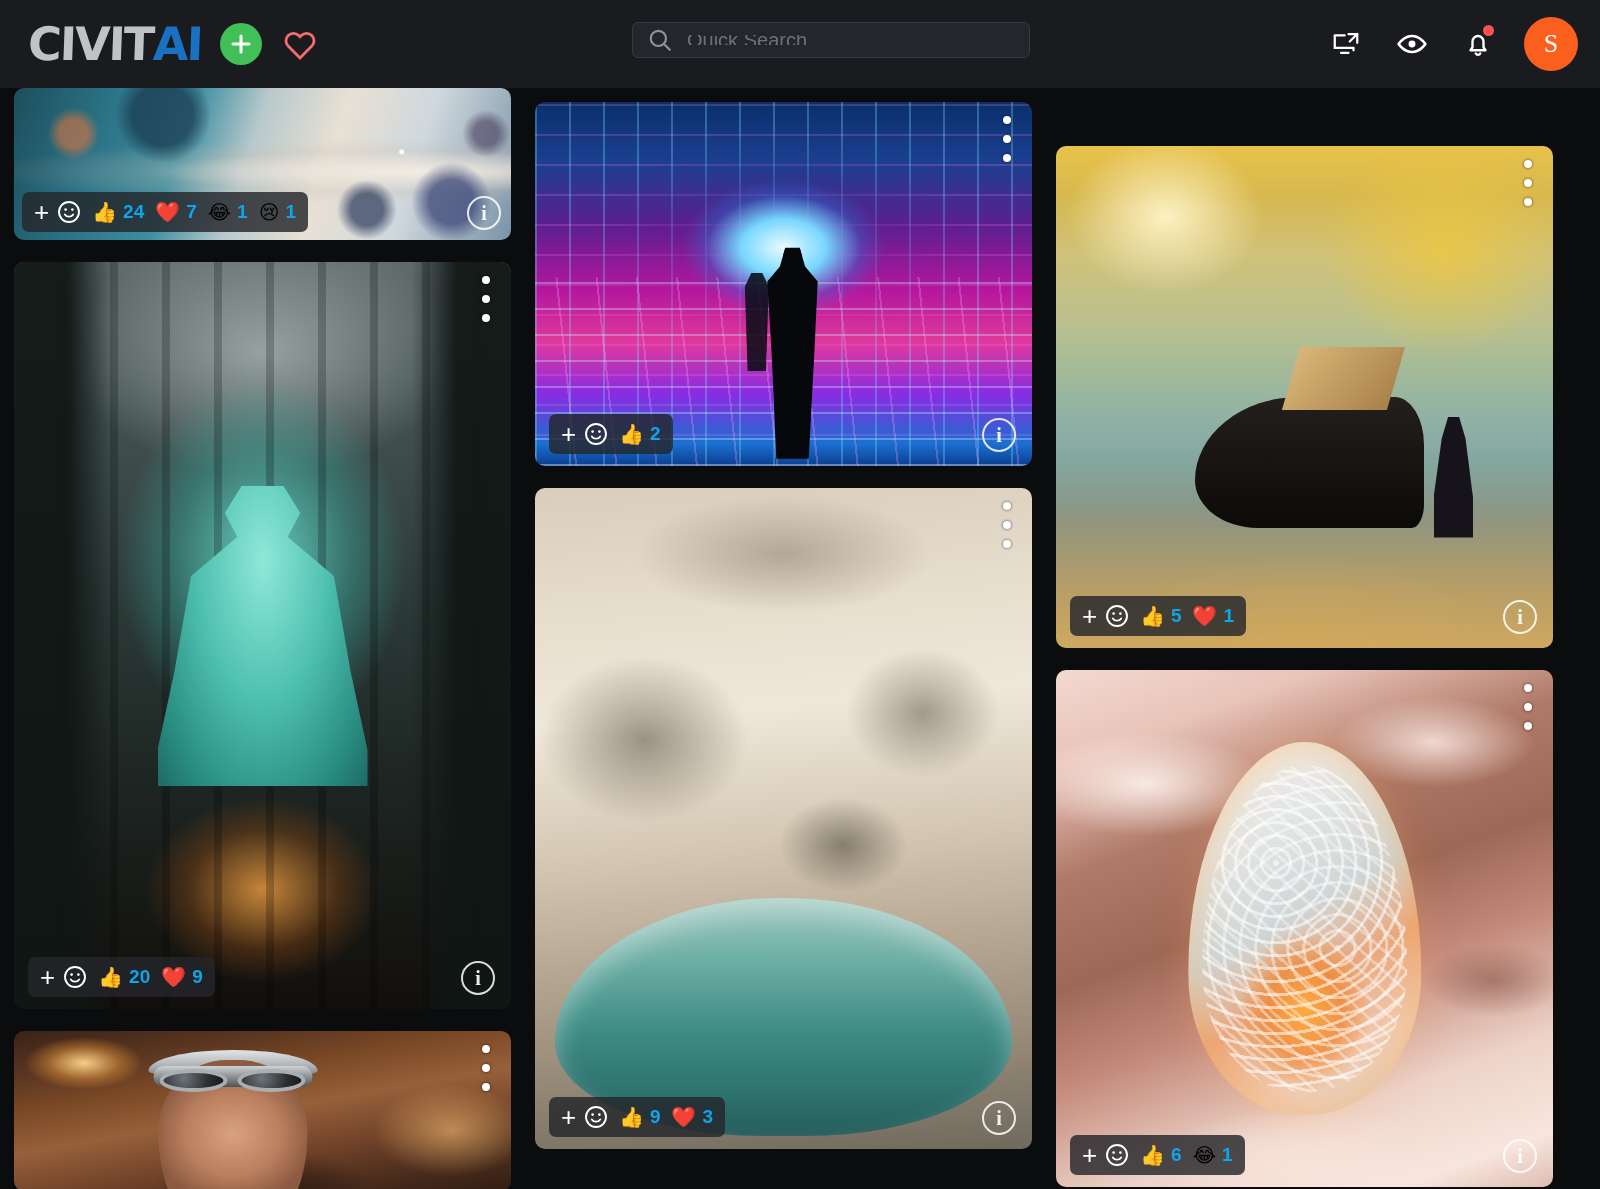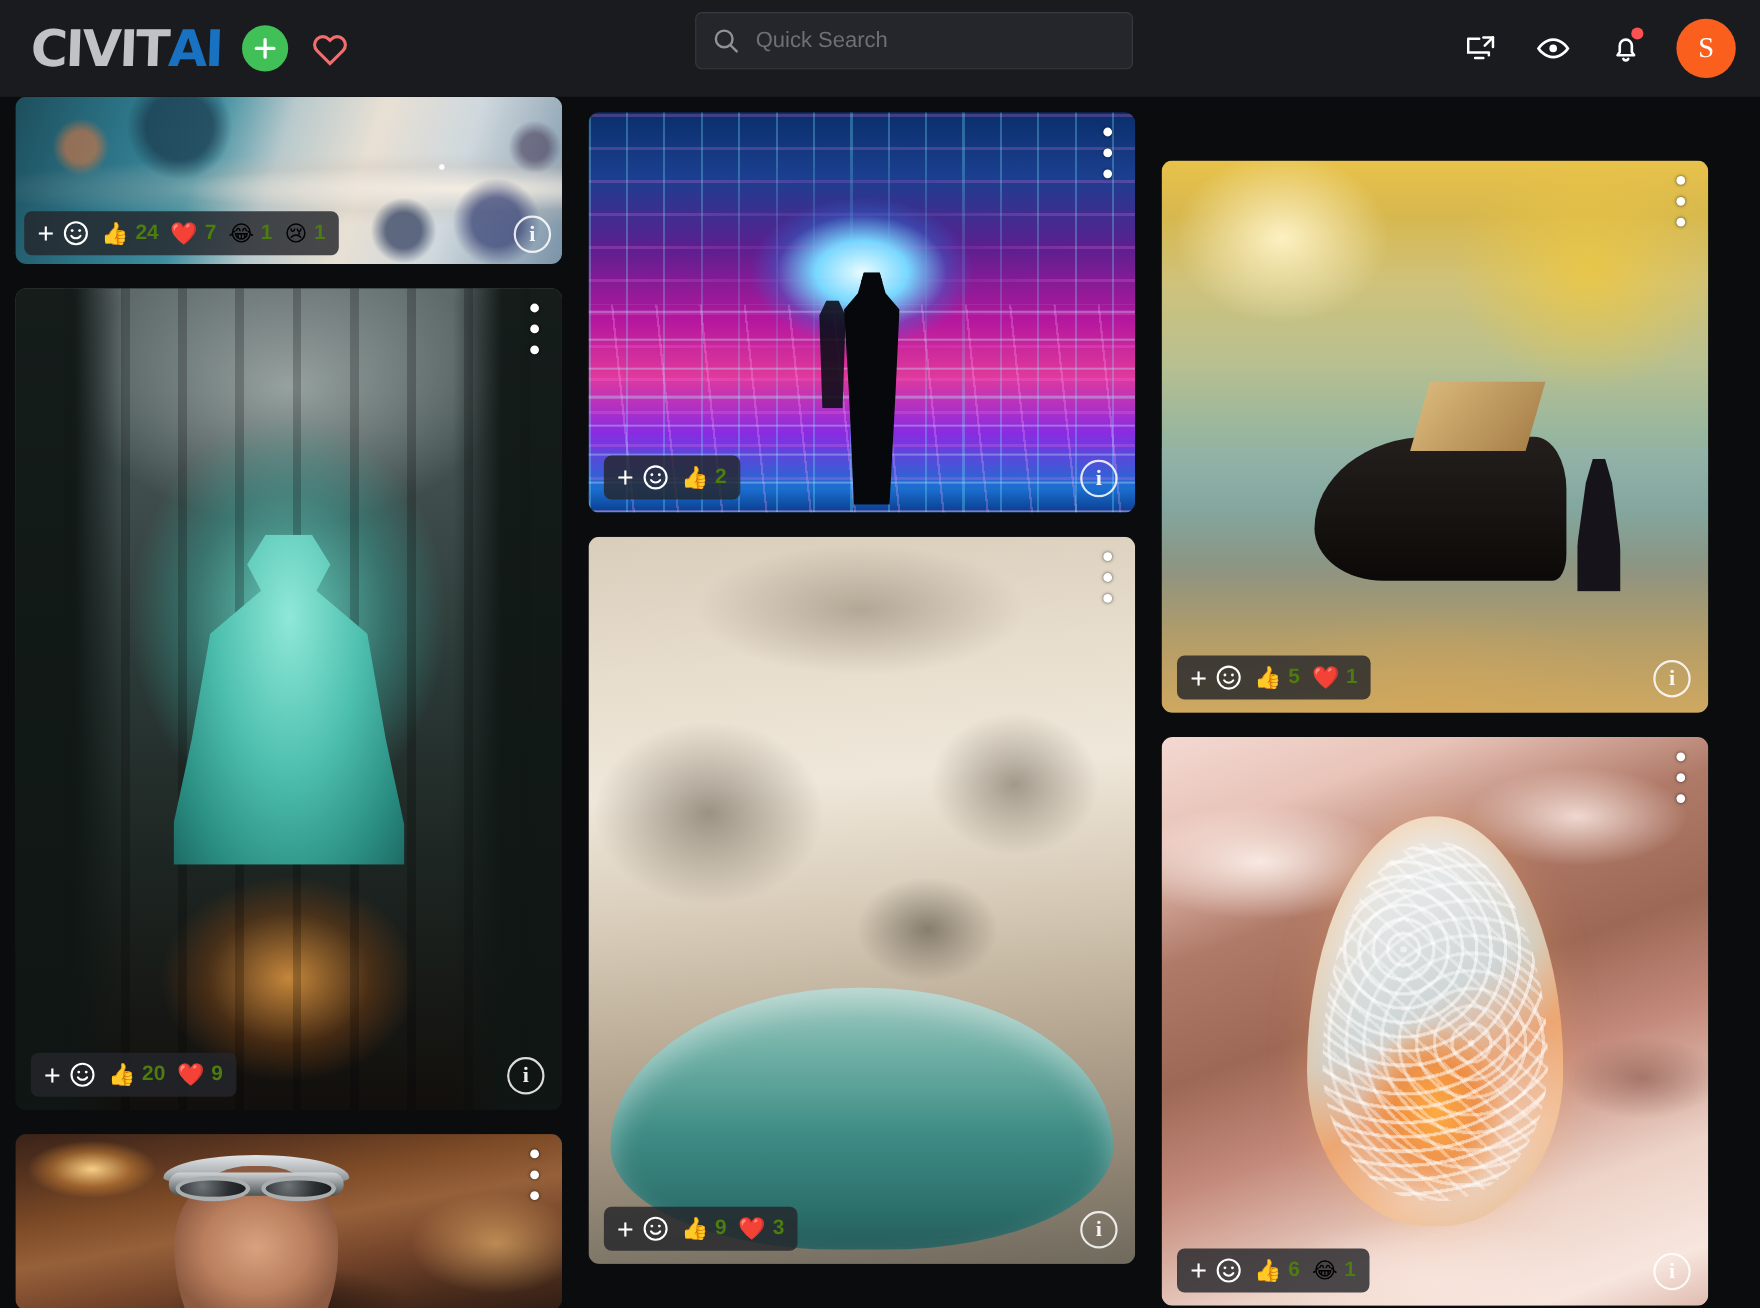--- a/index.html
+++ b/index.html
@@ -37,22 +37,22 @@
     background: #40c057;
     display: flex; align-items: center; justify-content: center;
     cursor: pointer;
   }
   .plus-btn svg { display:block; }
 
   .heart-btn { width: 40px; height: 40px; cursor: pointer;
     display:flex; align-items:center; justify-content:center; }
 
   .search-wrap {
-    position: absolute; left: 632px; top: 11px;
-    width: 398px; height: 52px;
+    position: absolute; left: 632px; top: 22px;
+    width: 398px; height: 36px;
     background: #25262b;
     border: 1px solid #373a40;
     border-radius: 6px;
     display: flex; align-items: center;
     padding: 12px 14px;
     gap: 14px;
   }
   .search-wrap input {
     flex: 1; height: 100%;
     background: transparent; border: none; outline: none;
@@ -127,21 +127,21 @@
     padding: 0 12px; gap: 11px;
     z-index: 6;
   }
   .card.flush .reactions { left: 8px; bottom: 8px; }
   .rx-add { display:flex; align-items:center; gap: 8px; cursor: pointer; }
   .rx-plus { color:#fff; font-size: 26px; line-height: 1; font-weight: 300; }
   .rx-face { width: 24px; height: 24px; }
   .rx-item { display: flex; align-items: center; gap: 6px; cursor: pointer; }
   .rx-emoji { font-size: 20px; line-height: 1;
     font-family: "DejaVu Sans", sans-serif; }
-  .rx-count { color: #4d7c0f; font-size: 19px; font-weight: 600; }
+  .rx-count { color: #0ea5e9; font-size: 19px; font-weight: 600; }
 
   .info-btn {
     position: absolute; right: 16px; bottom: 14px;
     width: 34px; height: 34px; border-radius: 50%;
     border: 2px solid rgba(255,255,255,.85);
     color: rgba(255,255,255,.92);
     display: flex; align-items: center; justify-content: center;
     font-size: 20px; font-weight: 700;
     font-family: "Liberation Serif", serif;
     cursor: pointer; z-index: 6;

